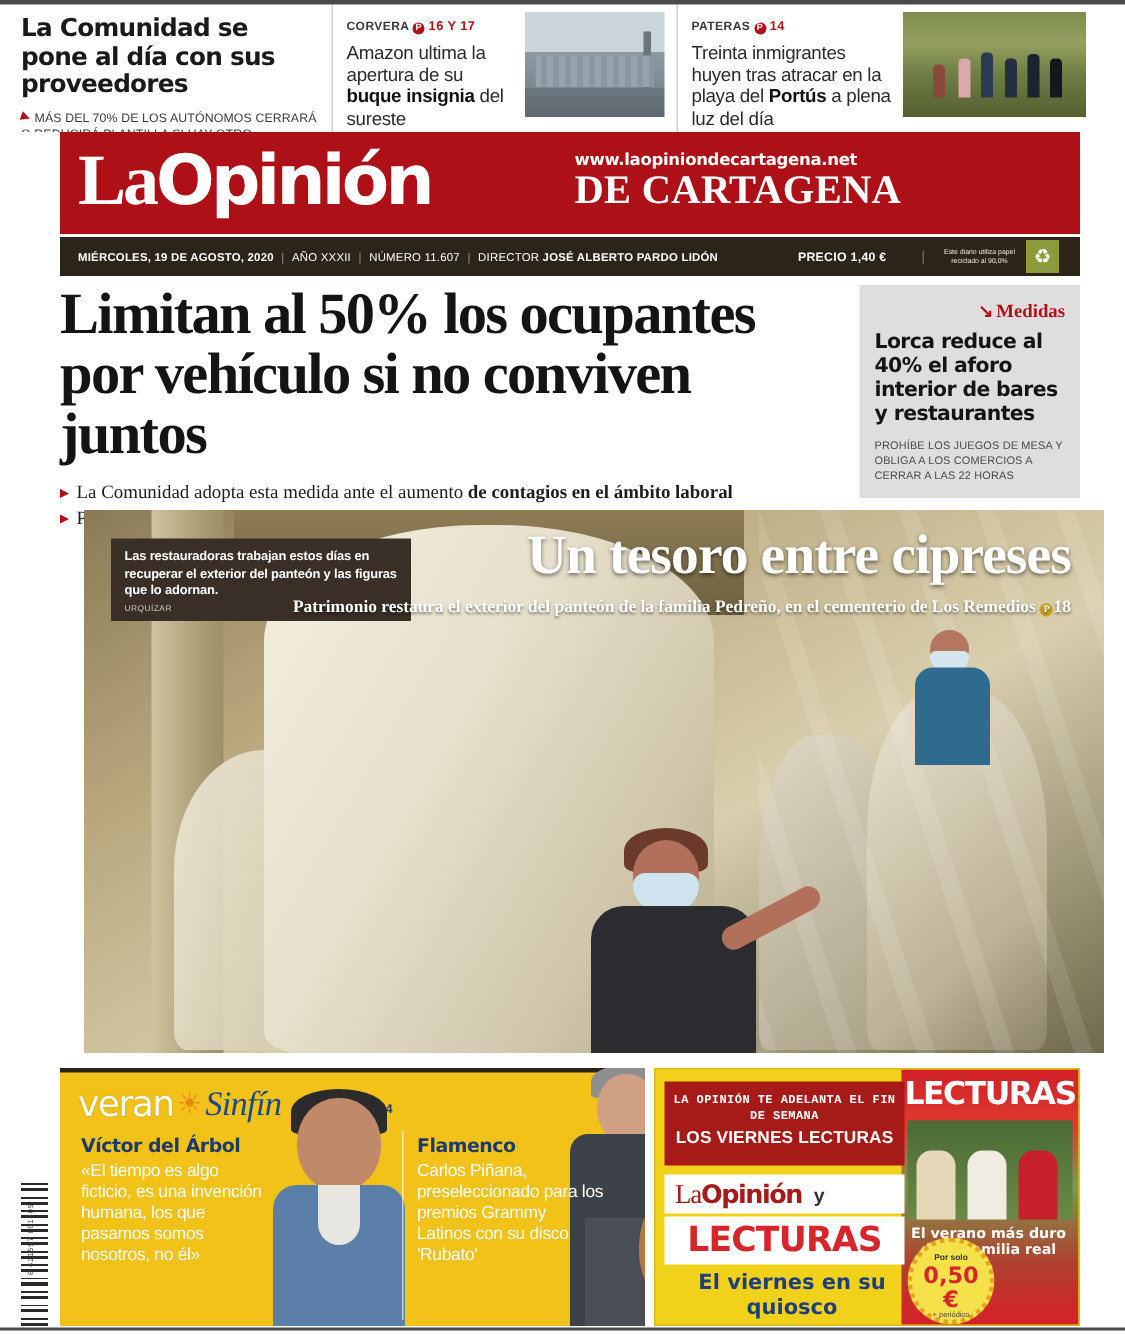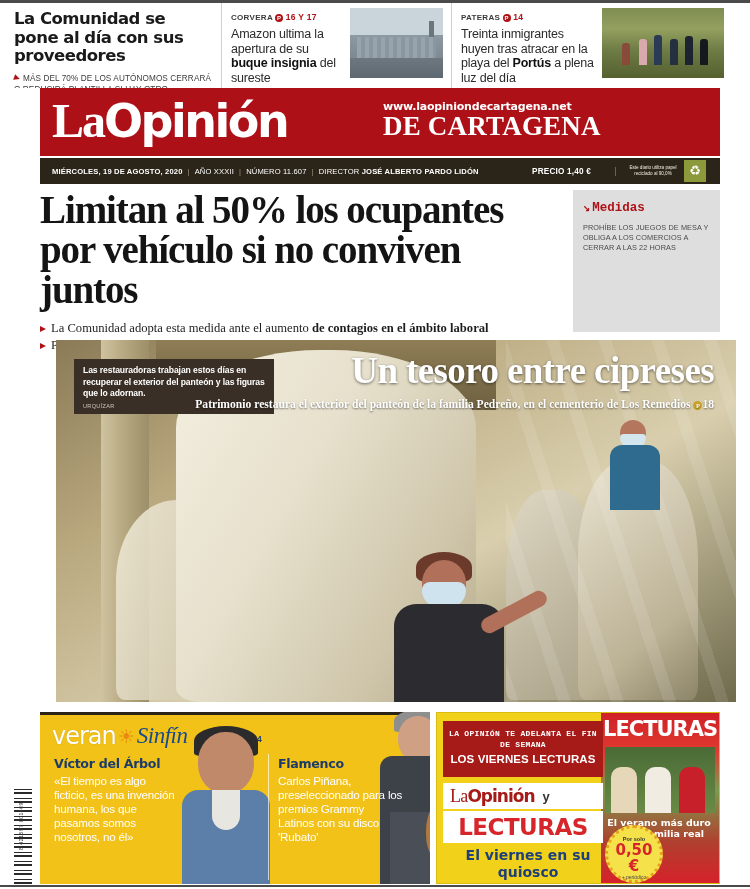--- a/index.html
+++ b/index.html
@@ -87,21 +87,21 @@
   .lead h1 { font-family: "Liberation Serif", serif; font-weight: 700; font-size: 39px; line-height: 40px;
              letter-spacing: -1.1px; color: #141414; }
   .lead .bullets { margin-top: 10px; }
   .lead .bullets div { font-family: "Liberation Serif", serif; font-size: 12.6px; line-height: 17px; color: #1d1d1d; }
   .lead .bullets b { font-weight: 700; }
   .btri { display: inline-block; width: 0; height: 0; border-left: 6px solid #b01116;
           border-top: 3.5px solid transparent; border-bottom: 3.5px solid transparent; margin-right: 5px; }
 
   
   .medidas { position: absolute; left: 573px; top: 190px; width: 147px; height: 142px; background: #dedede; padding: 10px 10px 0 10px; }
-  .medidas .kicker { color: #b01116; font-family: Liberation Mono, monospace; font-weight: 700; font-size: 12.5px; margin-bottom: 5px; }
+  .medidas .kicker { color: #b01116; font-family: Liberation Serif, serif; font-weight: 700; font-size: 12.5px; margin-bottom: 5px; text-align: right; }
   .medidas .arrow { display: inline-block; color: #b01116; font-size: 12px; margin-right: 2px; }
   .medidas h3 { font-family: "DejaVu Sans", sans-serif; font-weight: 700; font-size: 13.6px; line-height: 16px; color: #141414; letter-spacing: -0.4px; }
   .medidas .fine { margin-top: 8px; font-size: 7.3px; line-height: 10px; color: #4a4a4a; text-transform: uppercase; letter-spacing: .1px; }
 
   
   .hero { position: absolute; left: 40px; top: 340px; width: 680px; height: 362px; overflow: hidden;
           background: linear-gradient(150deg,#8a7a56 0%, #b9a87e 28%, #d9cfae 60%, #6f6a4c 100%); margin-left: 16px; }
   .hero .stone { position: absolute; left: 120px; top: 10px; width: 300px; height: 352px;
       background: linear-gradient(120deg,#f3efe0 0%, #e6e0cc 40%, #cfc6ab 75%, #b6ab8d 100%);
       border-radius: 48% 48% 8% 8% / 22% 22% 4% 4%; }
@@ -295,20 +295,21 @@
         <span class="btri"></span><span>Ponen en cuarentena a 170 de los 200 invitados a la boda en la que el novio dio positivo</span>
         <span class="pg">P</span><span class="pgnum">4 a 8</span>
       </div>
     </div>
   </div>
 
   <div class="medidas">
     <div class="kicker">
       <span class="arrow">↘</span><span>Medidas</span>
     </div>
+    <h3>Lorca reduce al 40% el aforo interior de bares y restaurantes</h3>
     <div class="fine">PROHÍBE LOS JUEGOS DE MESA Y OBLIGA A LOS COMERCIOS A CERRAR A LAS 22 HORAS</div>
   </div>
 
   <div class="hero">
     <div class="arch"></div>
     <div class="col-l"></div>
     <div class="stone2"></div>
     <div class="stone"></div>
     <div class="right-st2"></div>
     <div class="right-st"></div>

